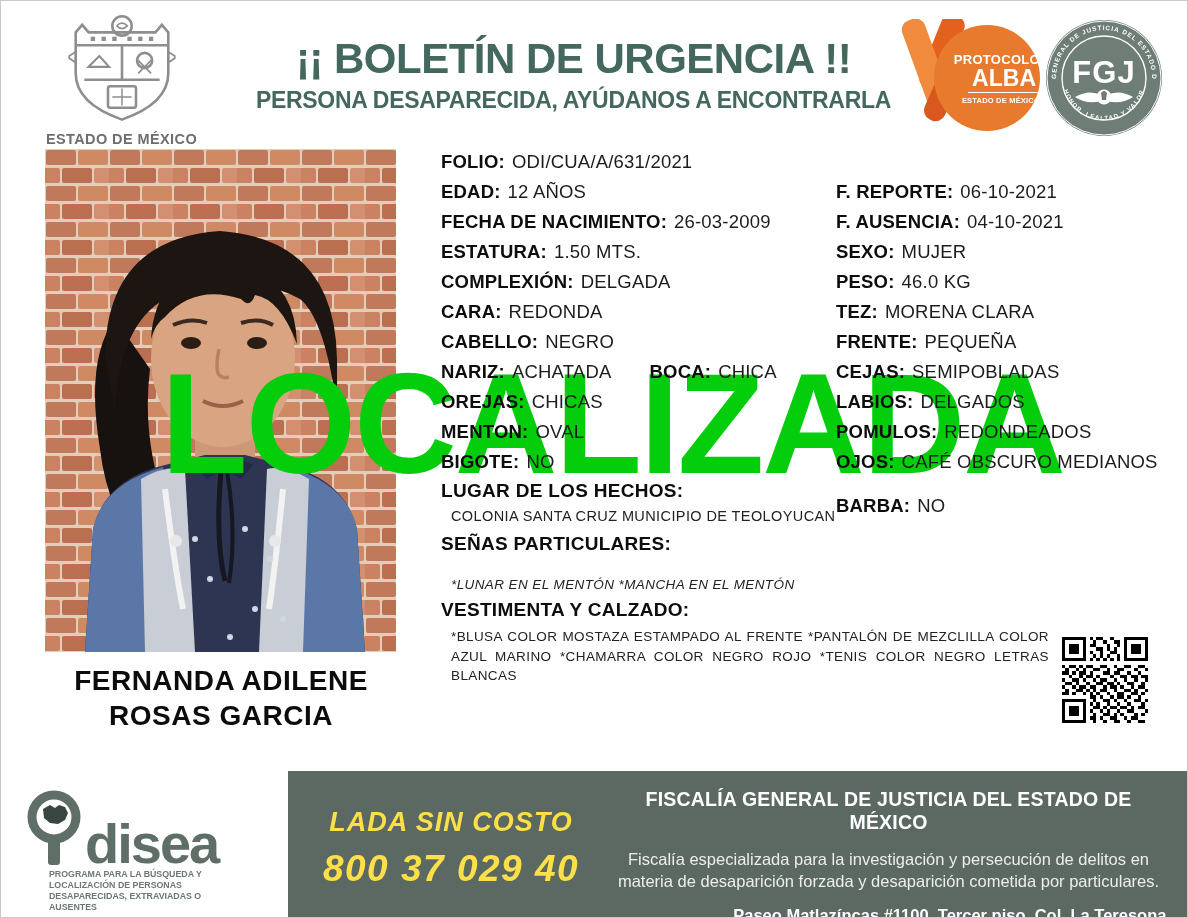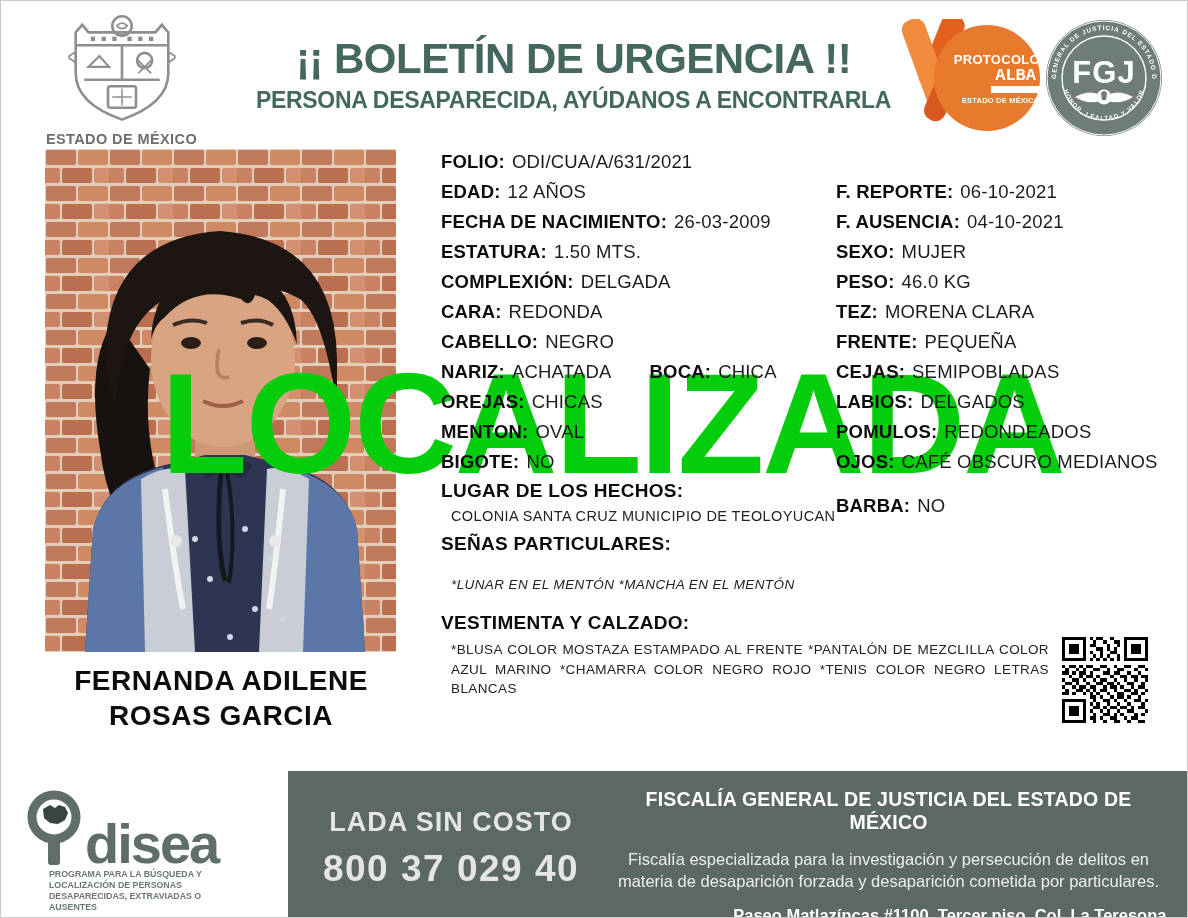--- a/index.html
+++ b/index.html
@@ -15,21 +15,21 @@
   .title-block { position:absolute; left:235px; top:34px; width:675px; text-align:center; }
   .main-title { font-size:42px; font-weight:800; color:#44685f; letter-spacing:-.5px; }
   .sub-title  { font-size:23px; font-weight:800; color:#44685f; margin-top:4px; letter-spacing:-.3px; }
   .alba-logo { position:absolute; left:899px; top:18px; width:140px; height:120px; }
   .alba-circle {
     position:absolute; right:0; top:6px; width:106px; height:106px; border-radius:50%;
     background:#e87a2e; display:flex; flex-direction:column; justify-content:center; align-items:flex-end;
     color:#fff; text-align:center; z-index:2;
   }
   .alba-l1 { font-size:13px; font-weight:800; letter-spacing:.3px; }
-  .alba-l2 { font-size:17px; font-weight:800; line-height:1; border-bottom:7px solid #ffffff; padding:0 4px 2px;font-family:Liberation Mono, monospace; }
+  .alba-l2 { font-size:23px; font-weight:800; line-height:1; border-bottom:1px solid #ffffff; padding:0 4px 2px; }
   .alba-l3 { font-size:7.5px; font-weight:bold; margin-top:3px; letter-spacing:.2px; }
   .alba-ribbon { position:absolute; left:0; top:0; z-index:1; }
   .fgj-logo { position:absolute; left:1042px; top:16px; width:122px; height:122px; }
   
   .photo { position:absolute; left:44px; top:148px; width:351px; height:503px; z-index:1; }
   .person-name { position:absolute; left:30px; top:662px; width:380px; text-align:center; z-index:3; }
   .person-name div { font-size:28px; font-weight:800; letter-spacing:.5px; color:#0c0c0c; line-height:1.25; }
   
   .watermark {
     position:absolute; left:160px; top:352px; z-index:2;
@@ -43,30 +43,30 @@
   .frow { height:30px; display:flex; align-items:center; font-size:18.5px; letter-spacing:.2px; }
   .flabel { font-weight:800; color:#0d0d0d; }
   .fvalue { margin-left:7px; color:#1c1c1c; }
   .flabel2 { font-weight:800; color:#0d0d0d; margin-left:38px; }
   .section-label { font-size:19px; font-weight:800; color:#0d0d0d; letter-spacing:.3px; }
   .section-value { font-size:13.5px; color:#222; letter-spacing:.4px; padding-left:10px; }
   .lugar-label { margin-top:3px; }
   .lugar-value { margin-top:6px; }
   .senas-label { margin-top:9px; }
   .senas-value { margin-top:22px;font-style:italic; }
-  .vest-label  { margin-top:20px; }
+  .vest-label  { margin-top:7px; }
   .vest-value  { margin-top:6px; width:608px; line-height:1.45; text-align:justify; }
   
   .qr { position:absolute; left:1061px; top:636px; width:86px; height:100px; z-index:3; }
   
   .footer-dark {
     position:absolute; left:287px; top:770px; width:900px; height:147px;
     background:#5c6862; z-index:2;
   }
-  .lada-block { position:absolute; left:28px; top:36px; width:270px; text-align:center; color:#e5e5e5; }
+  .lada-block { position:absolute; left:28px; top:36px; width:270px; text-align:center; color:#fde047;font-style:italic; }
   .lada-label { font-size:27px; font-weight:800; letter-spacing:1px; }
   .lada-phone { font-size:37px; font-weight:800; letter-spacing:1.5px; margin-top:10px; }
   .fiscalia-block { position:absolute; left:318px; top:17px; width:565px; color:#fff; }
   .fiscalia-title { font-size:19.5px; font-weight:800; text-align:center; letter-spacing:.2px; }
   .fiscalia-desc  { font-size:16.5px; text-align:center; margin-top:14px; line-height:1.35; color:#eceeed; }
   .fiscalia-addr  { font-size:16.5px; font-weight:800; text-align:right; margin-top:12px; line-height:1.3; }
   .odisea { position:absolute; left:22px; top:788px; width:258px; z-index:2; }
   .odisea-row { display:flex; align-items:flex-end; }
   .odisea-brand { font-size:56px; font-weight:800; color:#5f6e66; line-height:.8; letter-spacing:-2px; }
   .odisea-tagline { font-size:8.8px; font-weight:bold; color:#6b7870; margin:2px 0 0 26px; width:180px; line-height:1.25; }

